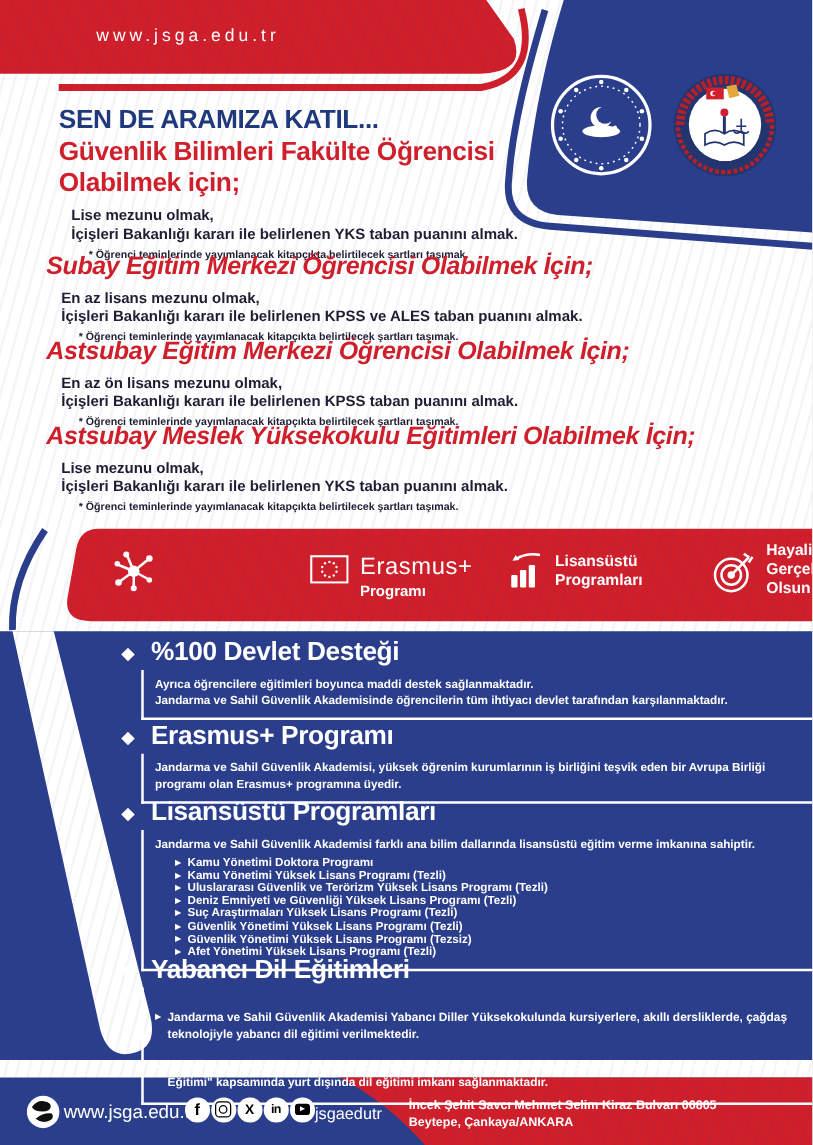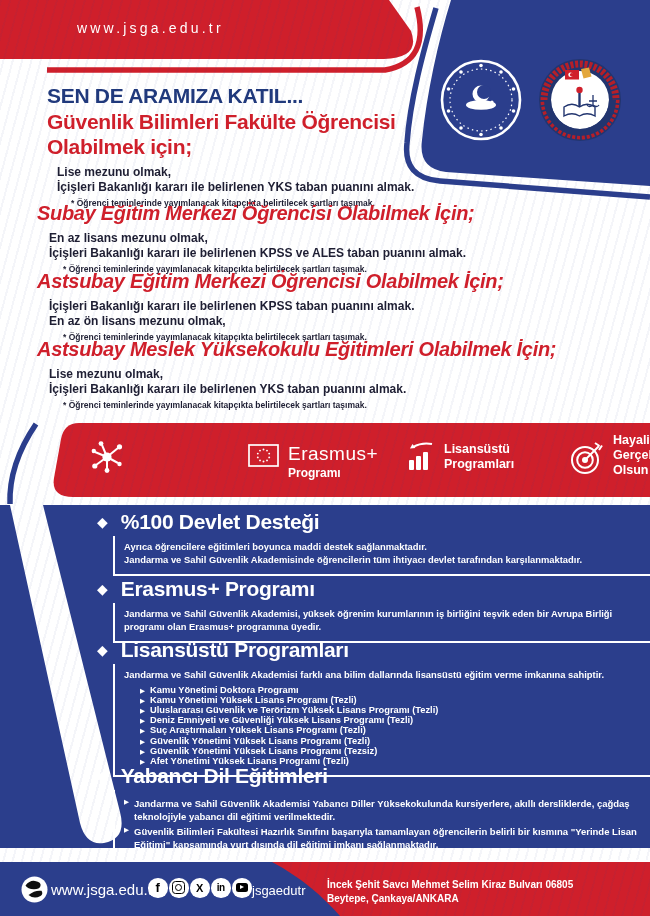--- a/index.html
+++ b/index.html
@@ -45,21 +45,21 @@
   .d-head{display:flex;align-items:center;gap:13px;}
   .diamond{font-size:14px;line-height:1;}
   .d-title{font-size:21px;font-weight:700;margin:0;letter-spacing:-0.3px;line-height:1.15;}
   .d-body{margin-left:16px;border-left:2px solid #fff;border-bottom:2px solid #fff;
           padding:5px 0 8px 9px;margin-top:2px;}
   .d-line,.d-par{font-size:9.4px;font-weight:700;line-height:1.34;max-width:527px;}
   .prog{display:flex;gap:5px;align-items:center;line-height:9.8px;margin-top:0.4px;padding-left:16px;}
   .prog-list{margin-top:4px;}
   .tri{font-size:6.5px;line-height:inherit;}
   .prog-txt{font-size:9.3px;font-weight:700;}
-  .dl-bullet{display:flex;gap:5px;margin-top:3px;}
+  .dl-bullet{display:flex;gap:5px;margin-top:14px;}
   .dl-txt{font-size:9.5px;font-weight:700;line-height:1.33;max-width:525px;}
 
   
   .f-globe{position:absolute;left:21px;top:876px;z-index:4;}
   .f-url{position:absolute;left:51px;top:881px;color:#fff;font-size:15px;z-index:4;}
   .socials{position:absolute;left:148px;top:878px;display:flex;gap:1.5px;z-index:4;}
   .sc{width:19.5px;height:19.5px;border-radius:50%;background:#fff;color:#000;
       display:flex;align-items:center;justify-content:center;font-weight:700;}
   .sc-f{font-size:13px;}
   .sc-x{font-size:11px;font-weight:900;}
@@ -157,22 +157,22 @@
       <div class="reqs">
         <div class="req">En az lisans mezunu olmak,</div>
         <div class="req">İçişleri Bakanlığı kararı ile belirlenen KPSS ve ALES taban puanını almak.</div>
         <div class="note">* Öğrenci teminlerinde yayımlanacak kitapçıkta belirtilecek şartları taşımak.</div>
       </div>
     </div>
 
     <div class="sec sec3">
       <div class="sec-title">Astsubay Eğitim Merkezi Öğrencisi Olabilmek İçin;</div>
       <div class="reqs">
+        <div class="req">En az ön lisans mezunu olmak,</div>
         <div class="req">İçişleri Bakanlığı kararı ile belirlenen KPSS taban puanını almak.</div>
-        <div class="req">En az ön lisans mezunu olmak,</div>
         <div class="note">* Öğrenci teminlerinde yayımlanacak kitapçıkta belirtilecek şartları taşımak.</div>
       </div>
     </div>
 
     <div class="sec sec4">
       <div class="sec-title">Astsubay Meslek Yüksekokulu Eğitimleri Olabilmek İçin;</div>
       <div class="reqs">
         <div class="req">Lise mezunu olmak,</div>
         <div class="req">İçişleri Bakanlığı kararı ile belirlenen YKS taban puanını almak.</div>
         <div class="note">* Öğrenci teminlerinde yayımlanacak kitapçıkta belirtilecek şartları taşımak.</div>

